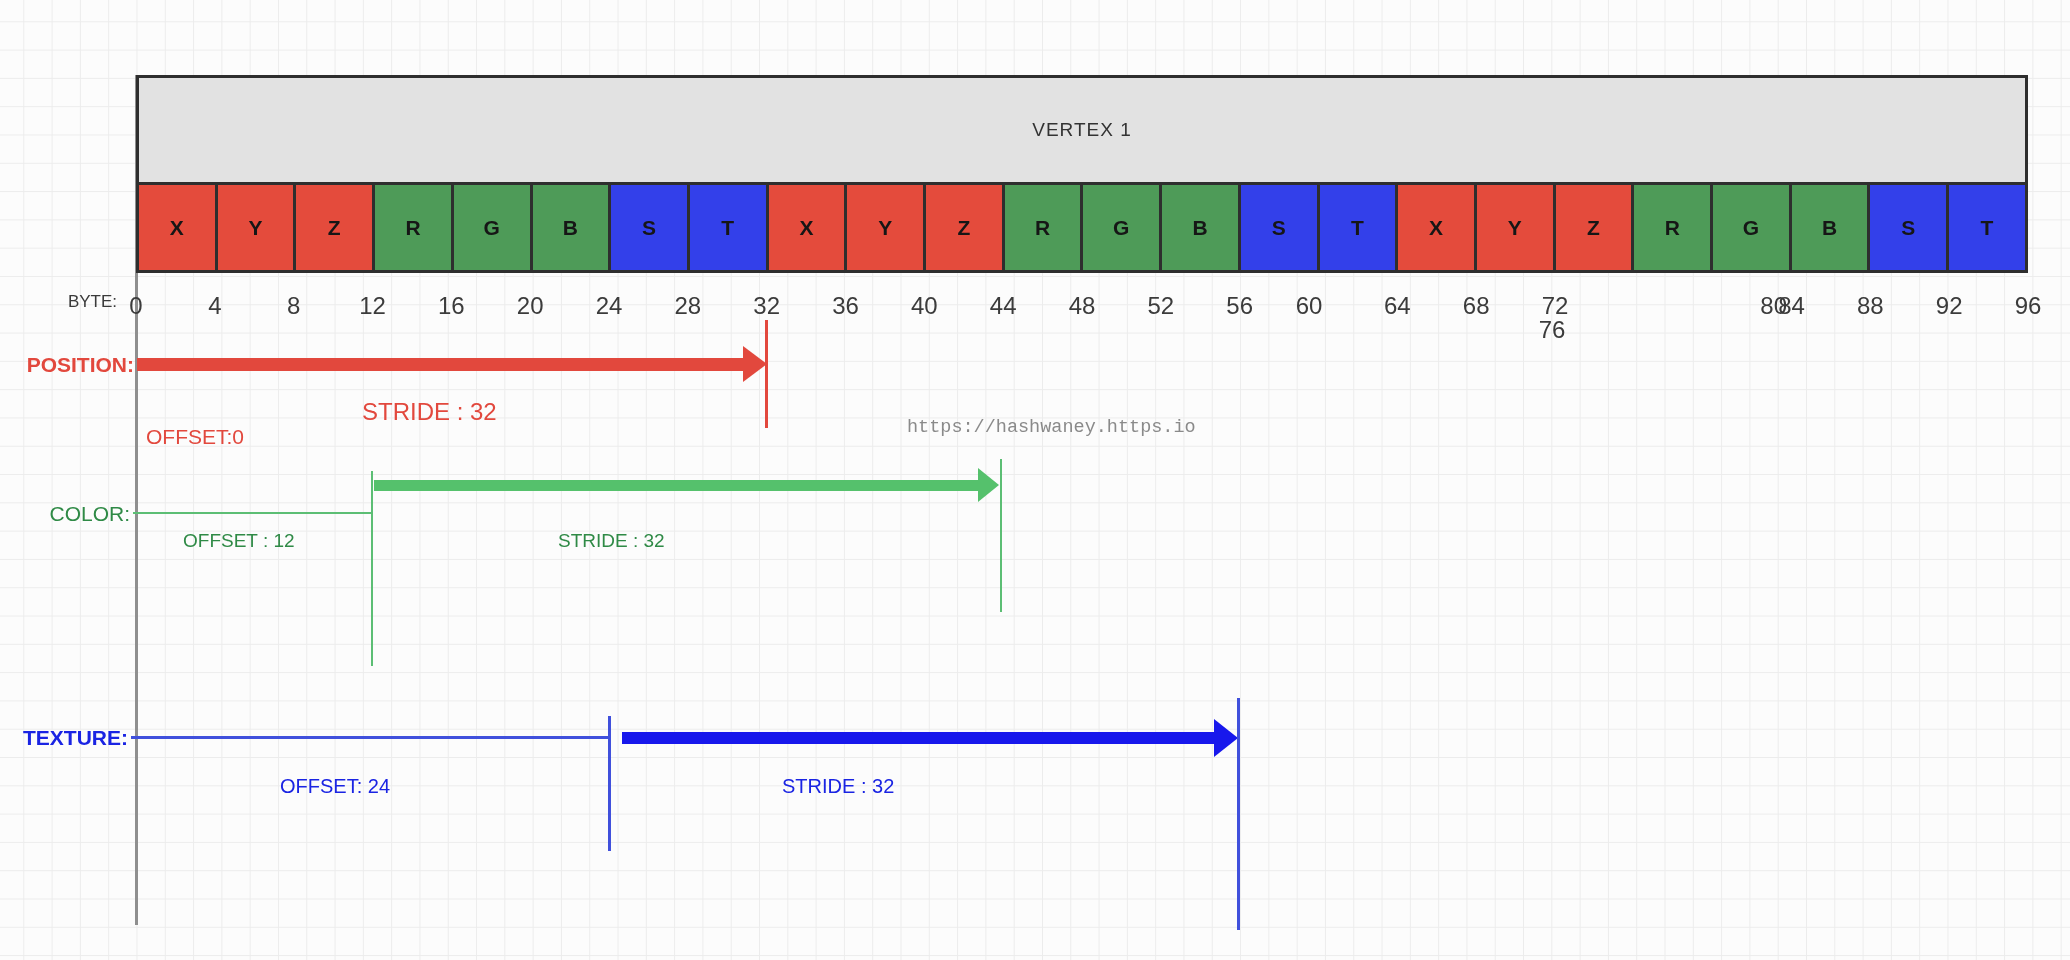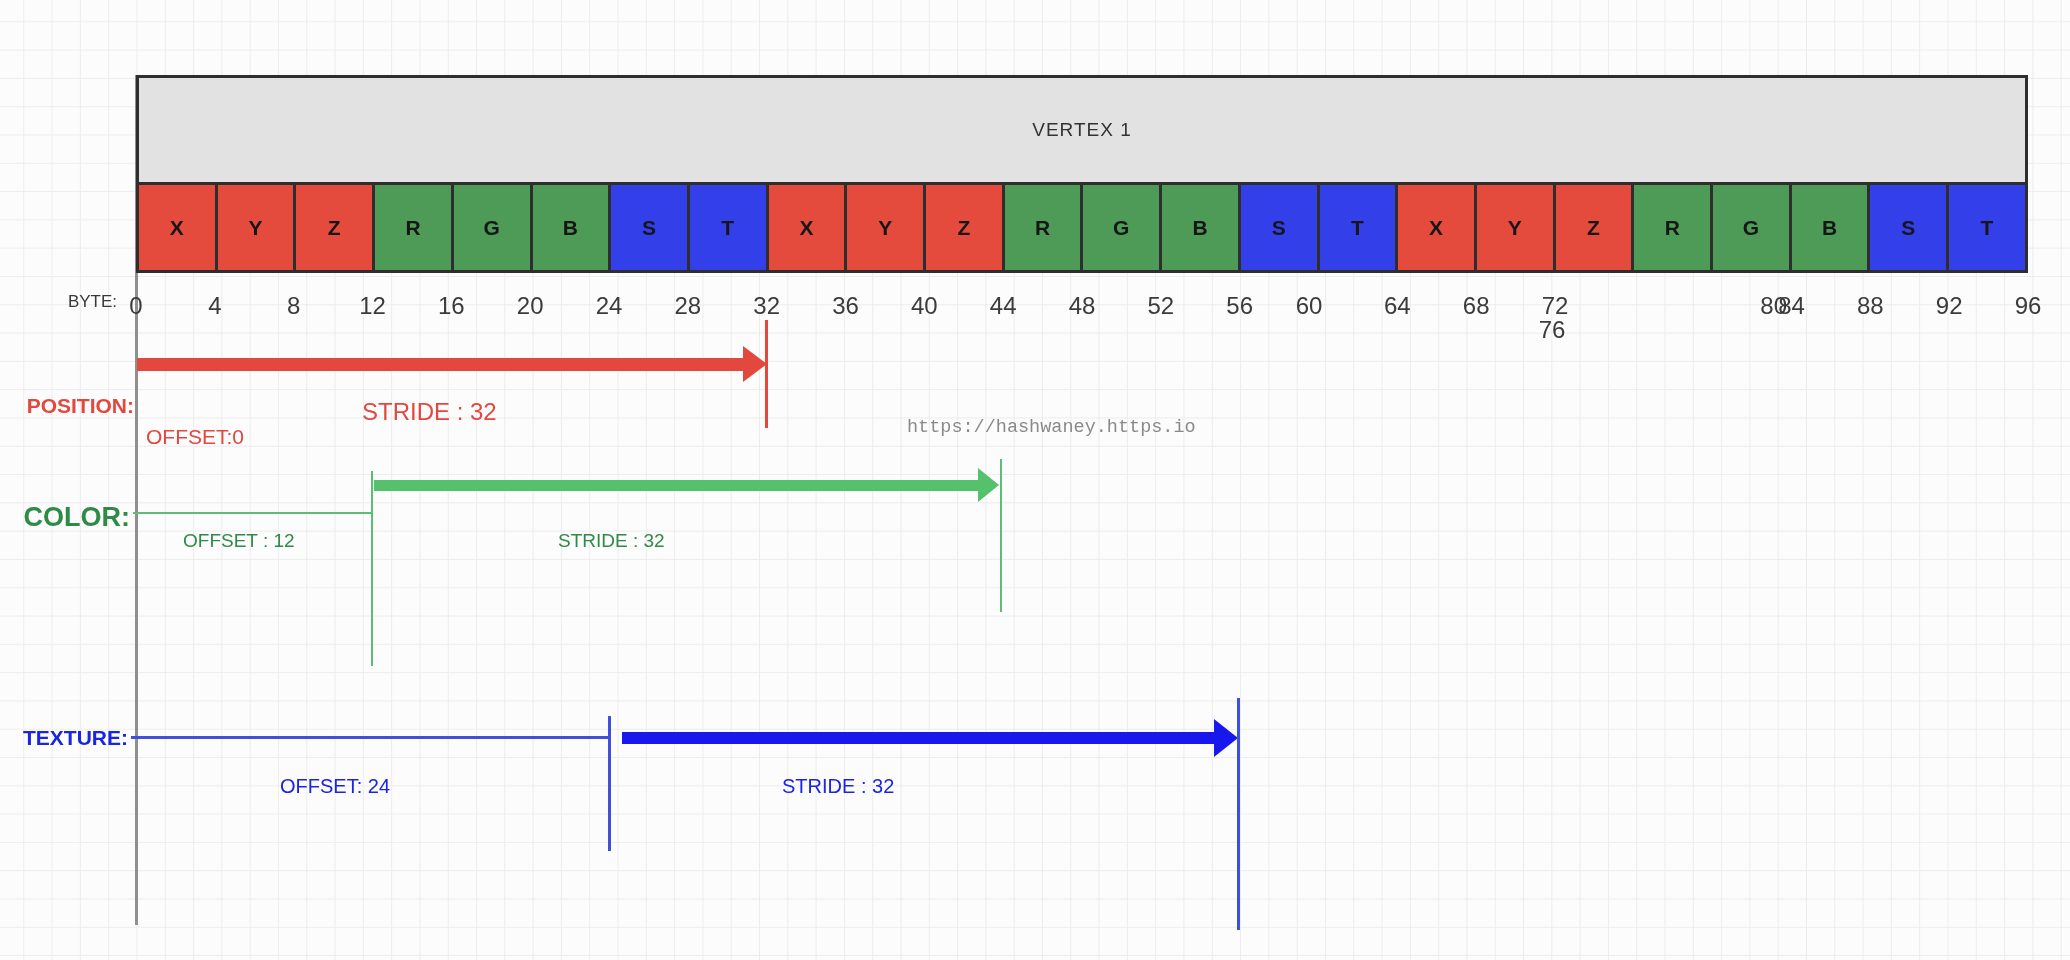--- a/index.html
+++ b/index.html
@@ -39,31 +39,31 @@
     position:absolute;top:292px;width:60px;text-align:center;
     font-size:24px;color:#3b3b3b;
   }
   
   .vline{position:absolute;width:2.5px;}
   .hline{position:absolute;height:2.5px;}
   .band{position:absolute;}
   .ahead{position:absolute;width:0;height:0;}
   .lbl{position:absolute;white-space:nowrap;}
   
-  .pos-label{right:1936px;top:353px;font-size:21px;font-weight:600;color:var(--red);margin-top:41px;}
+  .pos-label{right:1936px;top:353px;font-size:21px;font-weight:600;color:var(--red);}
   .axis-vline{left:135px;top:75px;height:850px;width:2.5px;background:#8f8f8f;}
   .pos-band{left:137px;top:358px;width:606px;height:13px;background:var(--red);}
   .pos-head{left:743px;top:346px;border-top:18px solid transparent;border-bottom:18px solid transparent;border-left:24px solid var(--red);}
   .pos-vline{left:765px;top:320px;height:108px;background:var(--red);}
   .pos-stride{left:362px;top:398px;font-size:24px;font-weight:500;color:var(--red);}
   .pos-offset{left:146px;top:425px;font-size:21px;font-weight:500;color:var(--red);}
   
   .watermark{left:907px;top:417px;font-size:18.5px;color:var(--url_text);font-family:"Liberation Mono", monospace;}
   
-  .col-label{right:1940px;top:502px;font-size:27px;font-weight:700;color:var(--green_text);}
+  .col-label{right:1940px;top:502px;font-size:21px;font-weight:400;color:var(--green_text);}
   .col-hline{left:133px;top:512px;width:239px;height:2px;background:var(--green_line);}
   .col-vline12{left:371px;top:471px;height:195px;width:2px;background:var(--green_line);}
   .col-band{left:374px;top:480px;width:604px;height:11px;background:var(--green_arrow);}
   .col-head{left:978px;top:468px;border-top:17px solid transparent;border-bottom:17px solid transparent;border-left:21px solid var(--green_arrow);}
   .col-vline44{left:1000px;top:459px;height:153px;width:2px;background:var(--green_line);}
   .col-offset{left:183px;top:530px;font-size:19px;font-weight:500;color:var(--green_text);}
   .col-stride{left:558px;top:530px;font-size:19px;font-weight:500;color:var(--green_text);}
   
   .tex-label{right:1942px;top:726px;font-size:21px;font-weight:600;color:var(--blue_text);margin-left:36px;}
   .tex-hline{left:131px;top:736px;width:478px;background:var(--blue_line);}

